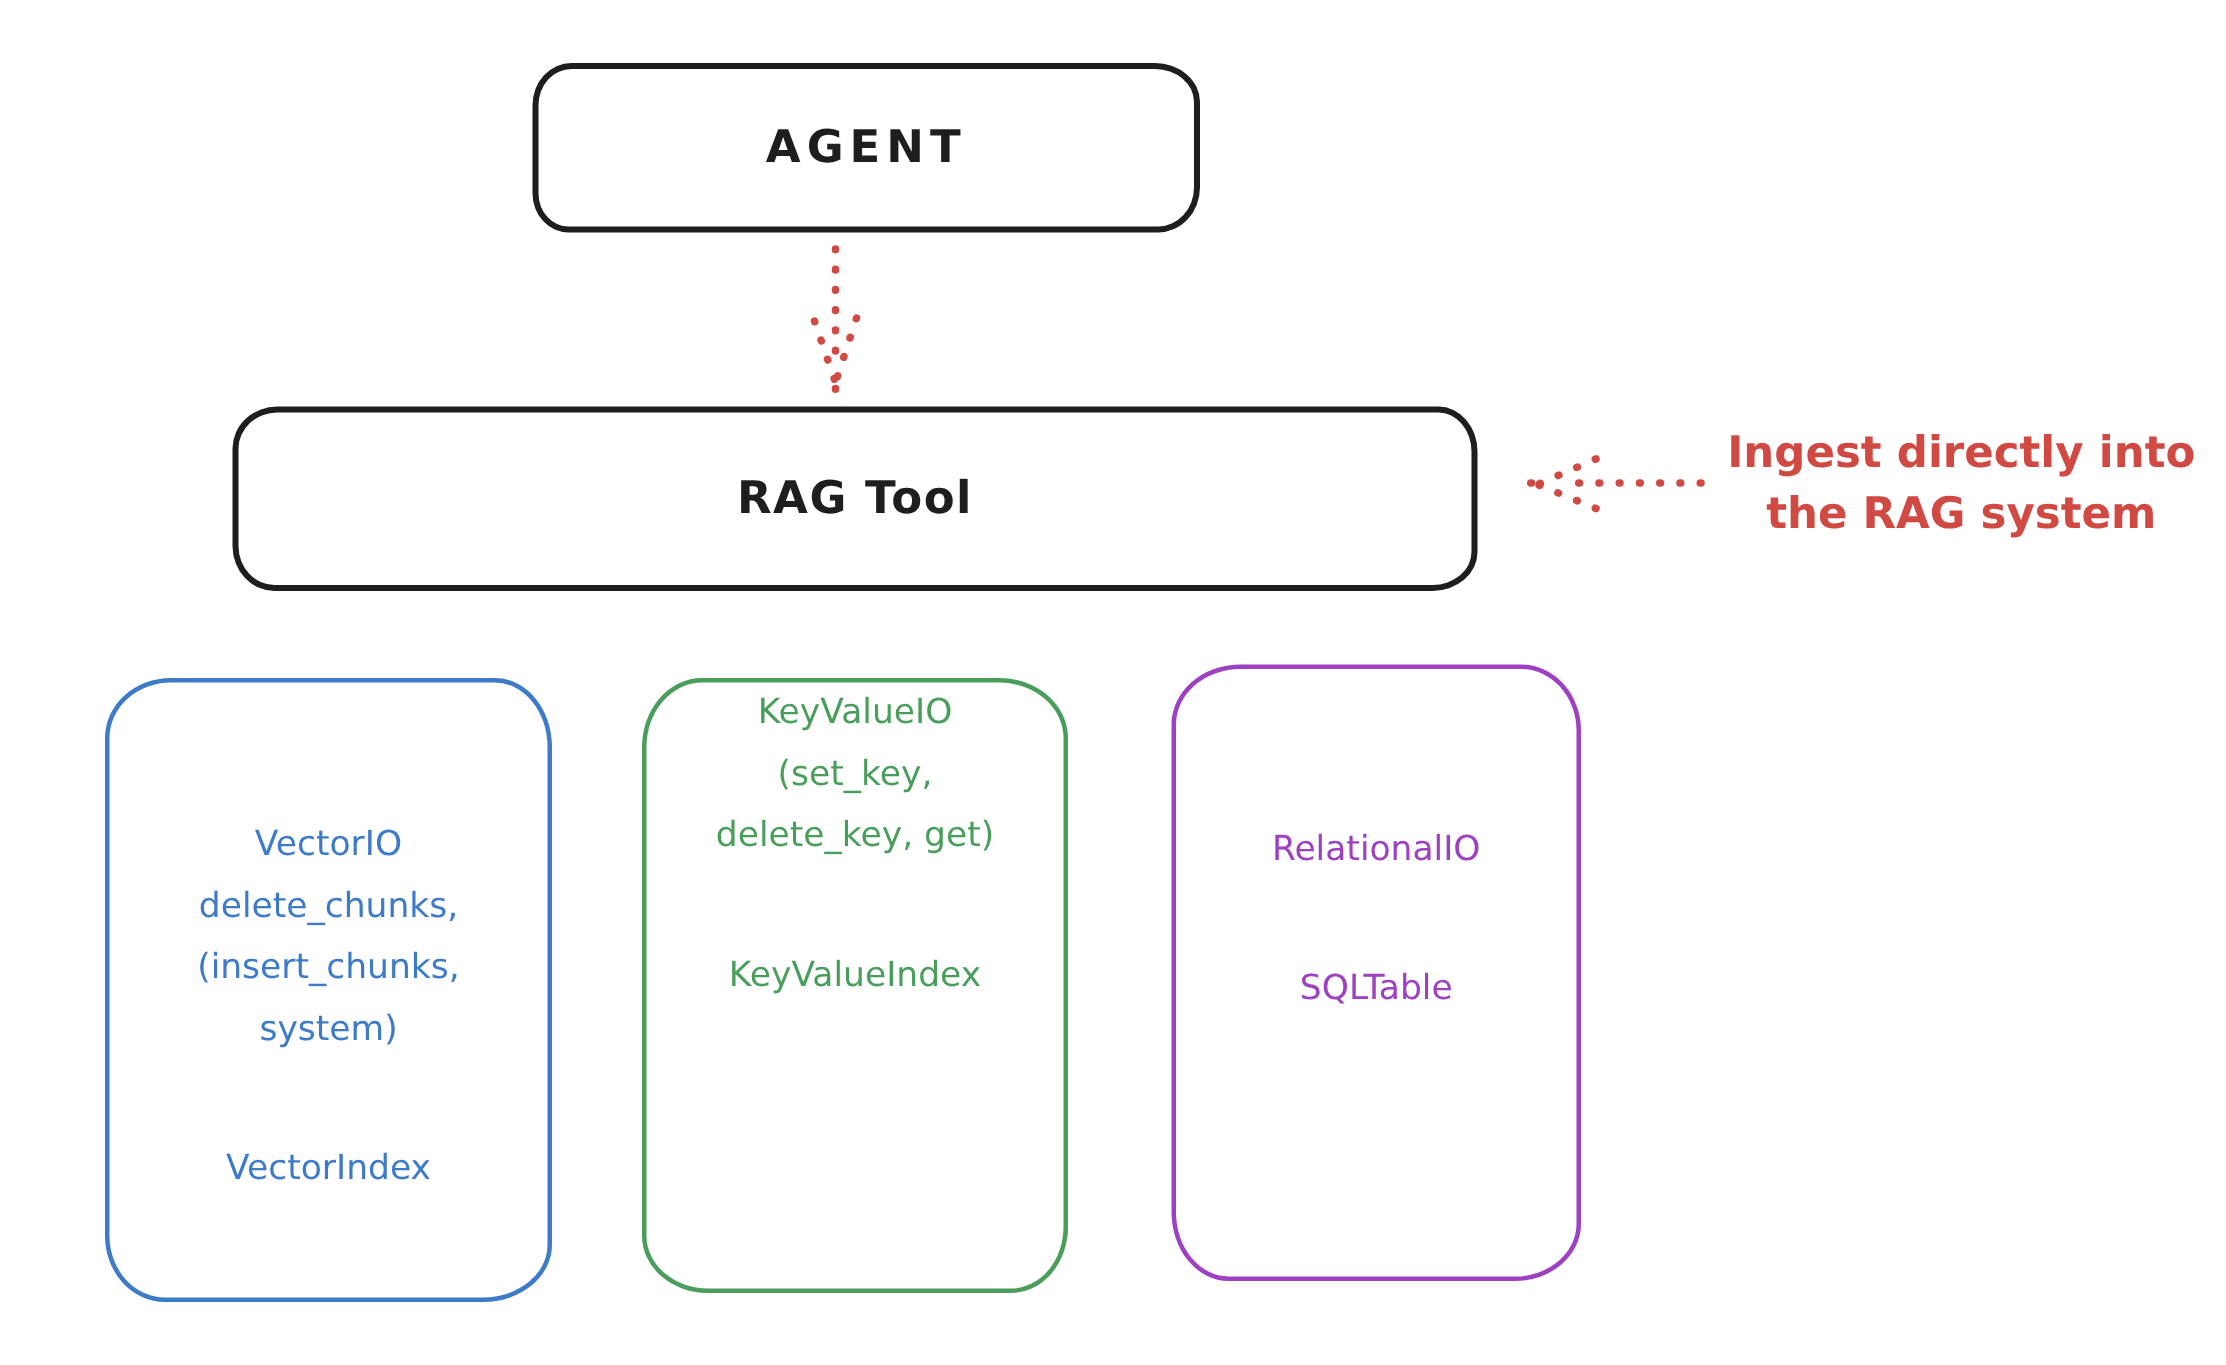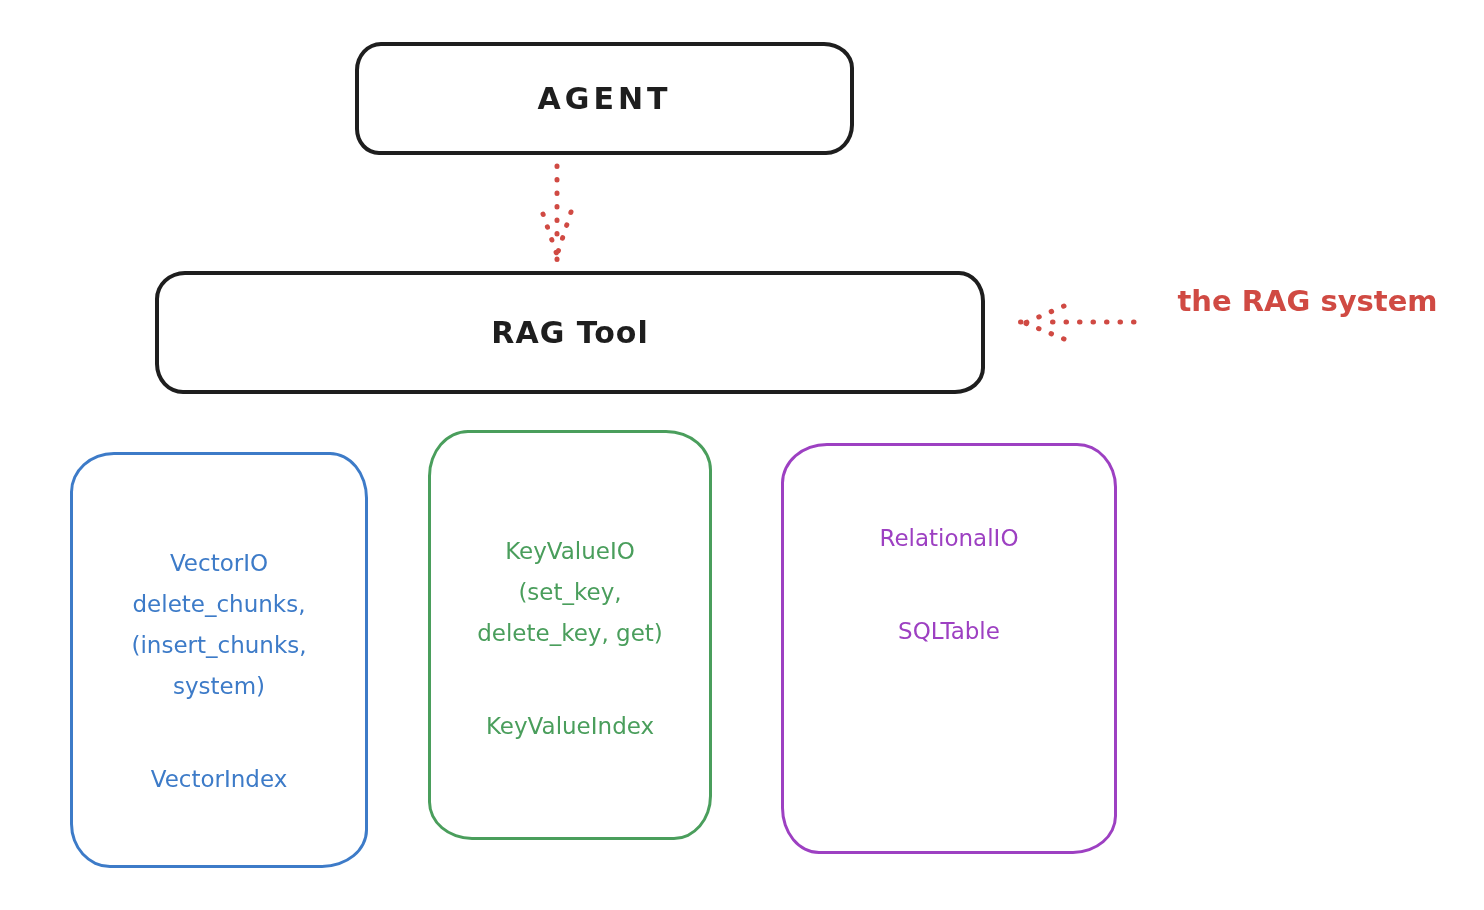--- a/index.html
+++ b/index.html
@@ -24,21 +24,21 @@
     background: #ffffff;
     color: var(--ink);
     border: 4px solid var(--ink);
   }
   .node .label {
     font-weight: bold;
     white-space: nowrap;
   }
   .agent-box {
     left: 355px; top: 42px;
-    width: 499px; height: 113px;
+    width: 445px; height: 113px;
     border-radius: 26px 30px 28px 24px / 28px 26px 30px 26px;
     font-size: 30px;
     letter-spacing: 4px;
   }
   .rag-box {
     left: 155px; top: 271px;
     width: 830px; height: 123px;
     border-radius: 30px 26px 30px 28px / 28px 30px 26px 30px;
     font-size: 30px;
     letter-spacing: 1px;
@@ -59,30 +59,29 @@
   }
   .subsystem .line { white-space: nowrap; }
   .subsystem .index-label { margin-top: 52px; white-space: nowrap; }
   .vector-box {
     left: 70px; top: 452px;
     width: 298px; height: 416px;
     border-radius: 44px 38px 46px 40px / 40px 46px 38px 44px;
     padding-top: 88px;
   }
   .keyvalue-box {
-    left: 428px; top: 430px;
+    left: 428px; top: 452px;
     width: 284px; height: 410px;
     border-radius: 40px 46px 38px 44px / 46px 40px 44px 38px;
-    padding-top: 98px;
   }
   .relational-box {
     left: 781px; top: 443px;
-    width: 336px; height: 411px;
+    width: 273px; height: 411px;
     border-radius: 46px 40px 44px 38px / 40px 44px 38px 46px;
-    padding-top: 72px;
+    padding-top: 100px;
   }
   .arrow-svg {
     position: absolute;
     overflow: visible;
   }
   .arrow-svg path {
     fill: none;
     stroke: var(--red);
     stroke-width: 5;
     stroke-linecap: round;
@@ -121,20 +120,21 @@
   </div>
 
   <svg class="arrow-svg" style="left:1012px; top:298px;" width="132" height="50" aria-hidden="true">
     <path d="M122 24 L32 24"></path>
     <path d="M52 8 L13 25"></path>
     <path d="M52 41 L13 25"></path>
     <path d="M9 24 L8 24"></path>
   </svg>
 
   <div class="annotation">
+    <div class="line">Ingest directly into</div>
     <div class="line">the RAG system</div>
   </div>
 
   <div class="subsystem vector-box" style="--c: #3d7bc8;">
     <div class="line">VectorIO</div>
     <div class="line">delete_chunks,</div>
     <div class="line">(insert_chunks,</div>
     <div class="line">system)</div>
     <div class="index-label">VectorIndex</div>
   </div>

